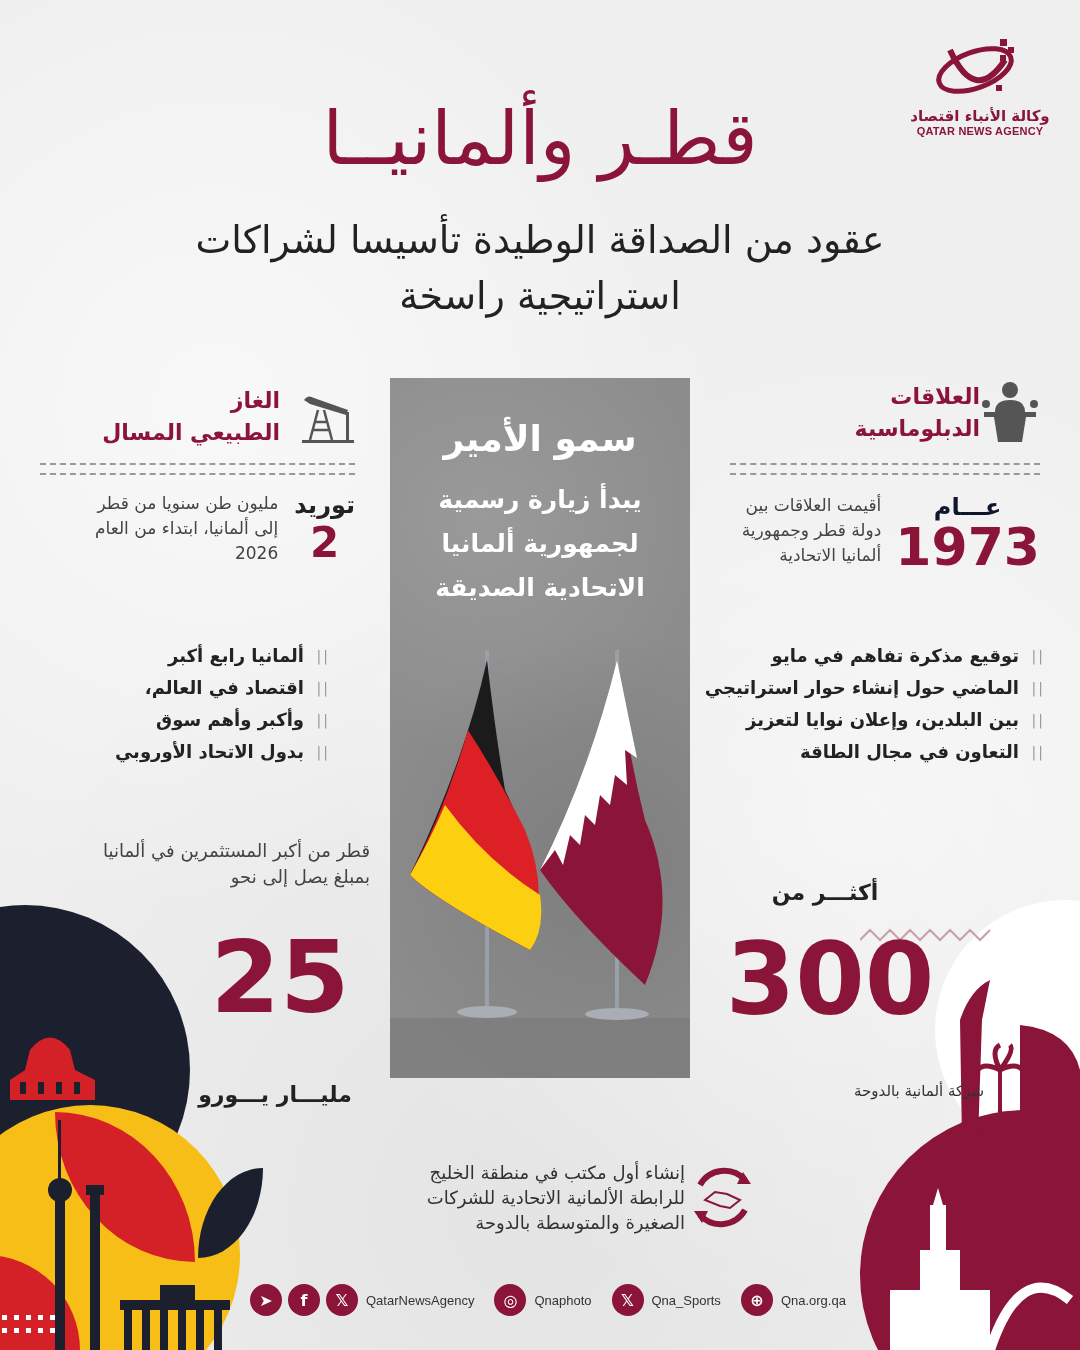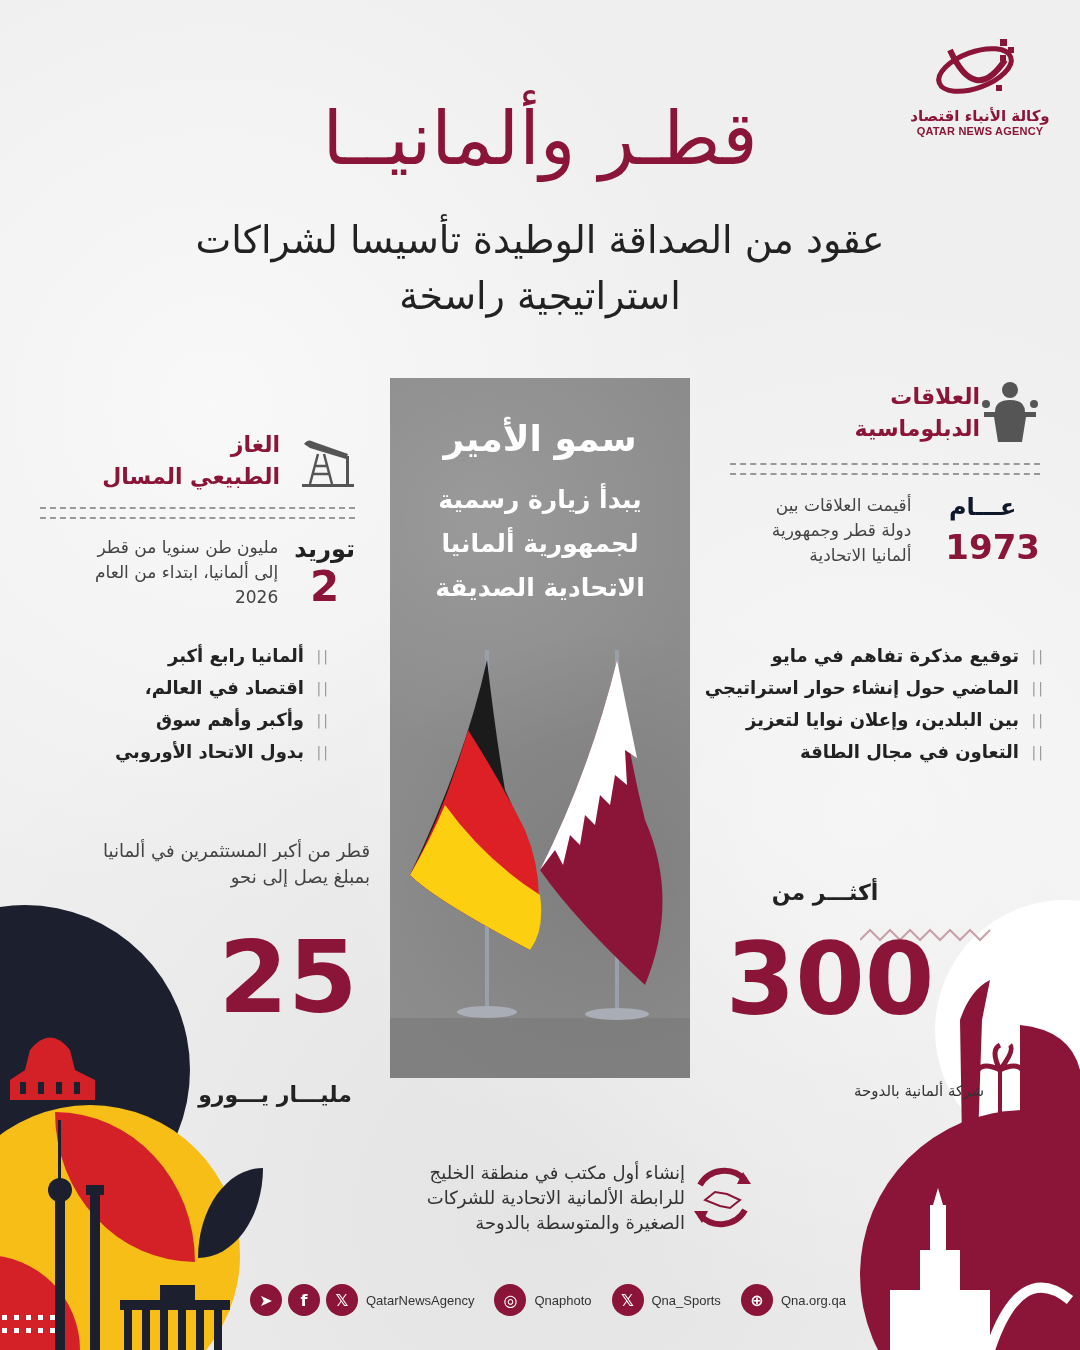--- a/index.html
+++ b/index.html
@@ -184,32 +184,32 @@
     </svg>
     <div>
       <div class="sec-title">العلاقات</div>
       <div class="sec-title">الدبلوماسية</div>
     </div>
   </div>
   <div class="dash" style="margin-top:18px; width:310px; margin-left:auto;"></div>
   <div style="display:flex; align-items:flex-start; margin-top:18px; gap:14px;">
     <div style="text-align:center;">
       <div style="font-size:24px; font-weight:bold; color:#0f172a;">عـــام</div>
-      <div class="big-num" style="font-size:34px; line-height:52px; direction:ltr;margin-left:20px;">1973</div>
+      <div class="big-num" style="font-size:52px; line-height:52px; direction:ltr;">1973</div>
     </div>
     <div class="body-text">
       <div>أقيمت العلاقات بين</div>
       <div>دولة قطر وجمهورية</div>
       <div>ألمانيا الاتحادية</div>
     </div>
   </div>
 </div>
 
 <div class="abs rtl" style="left:35px; top:385px; width:320px;">
-  <div style="display:flex; align-items:center; gap:20px;margin-top:44px;">
+  <div style="display:flex; align-items:center; gap:20px;">
     <svg width="55" height="55" viewBox="0 0 55 55">
       <rect x="2" y="50" width="52" height="3" fill="#555"></rect>
       <path d="M18 20 L10 50 M24 20 L32 50 M12 40 L30 40 M14 32 L28 32" stroke="#555" stroke-width="2.5" fill="none"></path>
       <path d="M4 10 Q8 4 14 8 L48 20 L46 25 L10 14 Z" fill="#555"></path>
       <rect x="46" y="22" width="3" height="28" fill="#555"></rect>
     </svg>
     <div>
       <div class="sec-title">الغاز</div>
       <div class="sec-title">الطبيعي المسال</div>
     </div>
@@ -239,21 +239,21 @@
   <li>ألمانيا رابع أكبر</li>
   <li>اقتصاد في العالم،</li>
   <li>وأكبر وأهم سوق</li>
   <li>بدول الاتحاد الأوروبي</li>
 </ul>
 
 <div class="abs rtl body-text" style="left:35px; top:838px; width:335px; font-size:18px; line-height:26px;">
   <div>قطر من أكبر المستثمرين في ألمانيا</div>
   <div>بمبلغ يصل إلى نحو</div>
 </div>
-<div class="abs big-num" style="left:208px; top:918px; width:160px; text-align:center; font-size:100px; line-height:120px;">25</div>
+<div class="abs big-num" style="left:200px; top:918px; width:160px; text-align:center; font-size:100px; line-height:120px;">25</div>
 <div class="abs rtl" style="left:190px; top:1082px; width:170px; text-align:center; font-size:22px; font-weight:bold; color:#222;">مليـــار يـــورو</div>
 
 <div class="abs rtl" style="left:760px; top:880px; width:130px; text-align:center; font-size:22px; font-weight:bold; color:#222;">أكثـــر من</div>
 <div class="abs big-num" style="left:710px; top:920px; width:240px; text-align:center; font-size:100px; line-height:120px;">300</div>
 <div class="abs rtl" style="left:764px; top:1082px; width:220px; text-align:right; font-size:15px; color:#333;">شركة ألمانية بالدوحة</div>
 
 <div class="abs rtl" style="left:360px; top:1160px; width:400px; display:flex; align-items:center; ">
   <svg width="75" height="75" viewBox="0 0 75 75">
     <path d="M15 25 A28 28 0 0 1 60 20" stroke="#8a1538" stroke-width="6" fill="none"></path>
     <path d="M58 12 L66 24 L52 24 Z" fill="#8a1538"></path>

